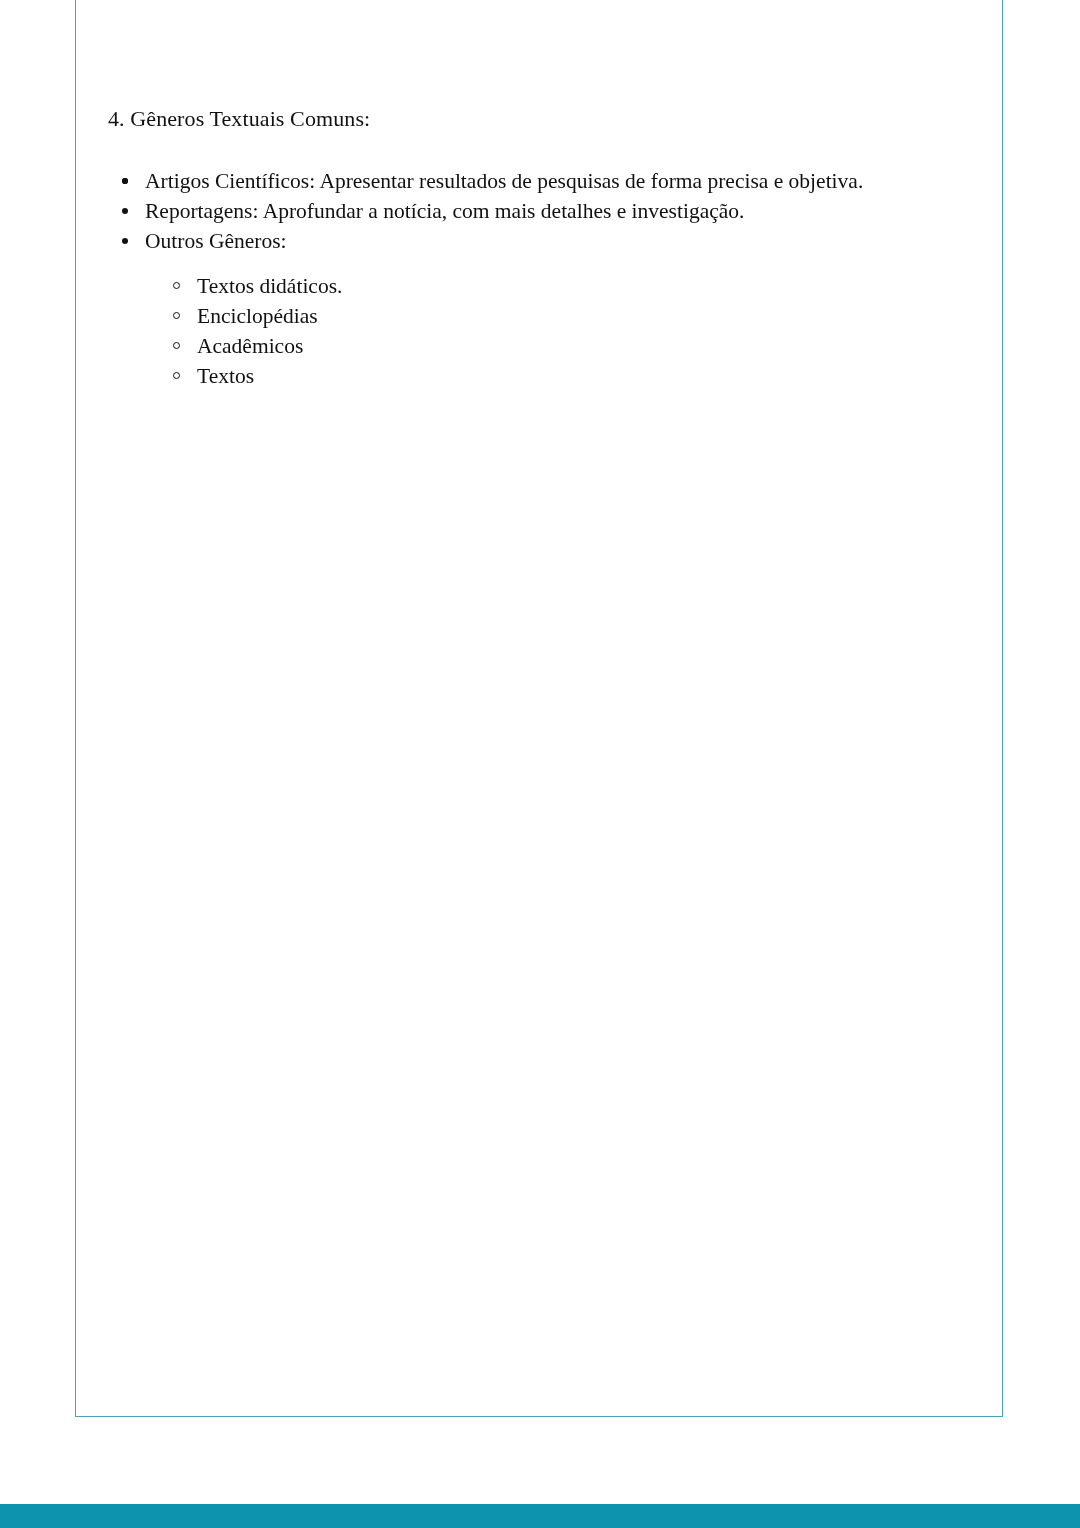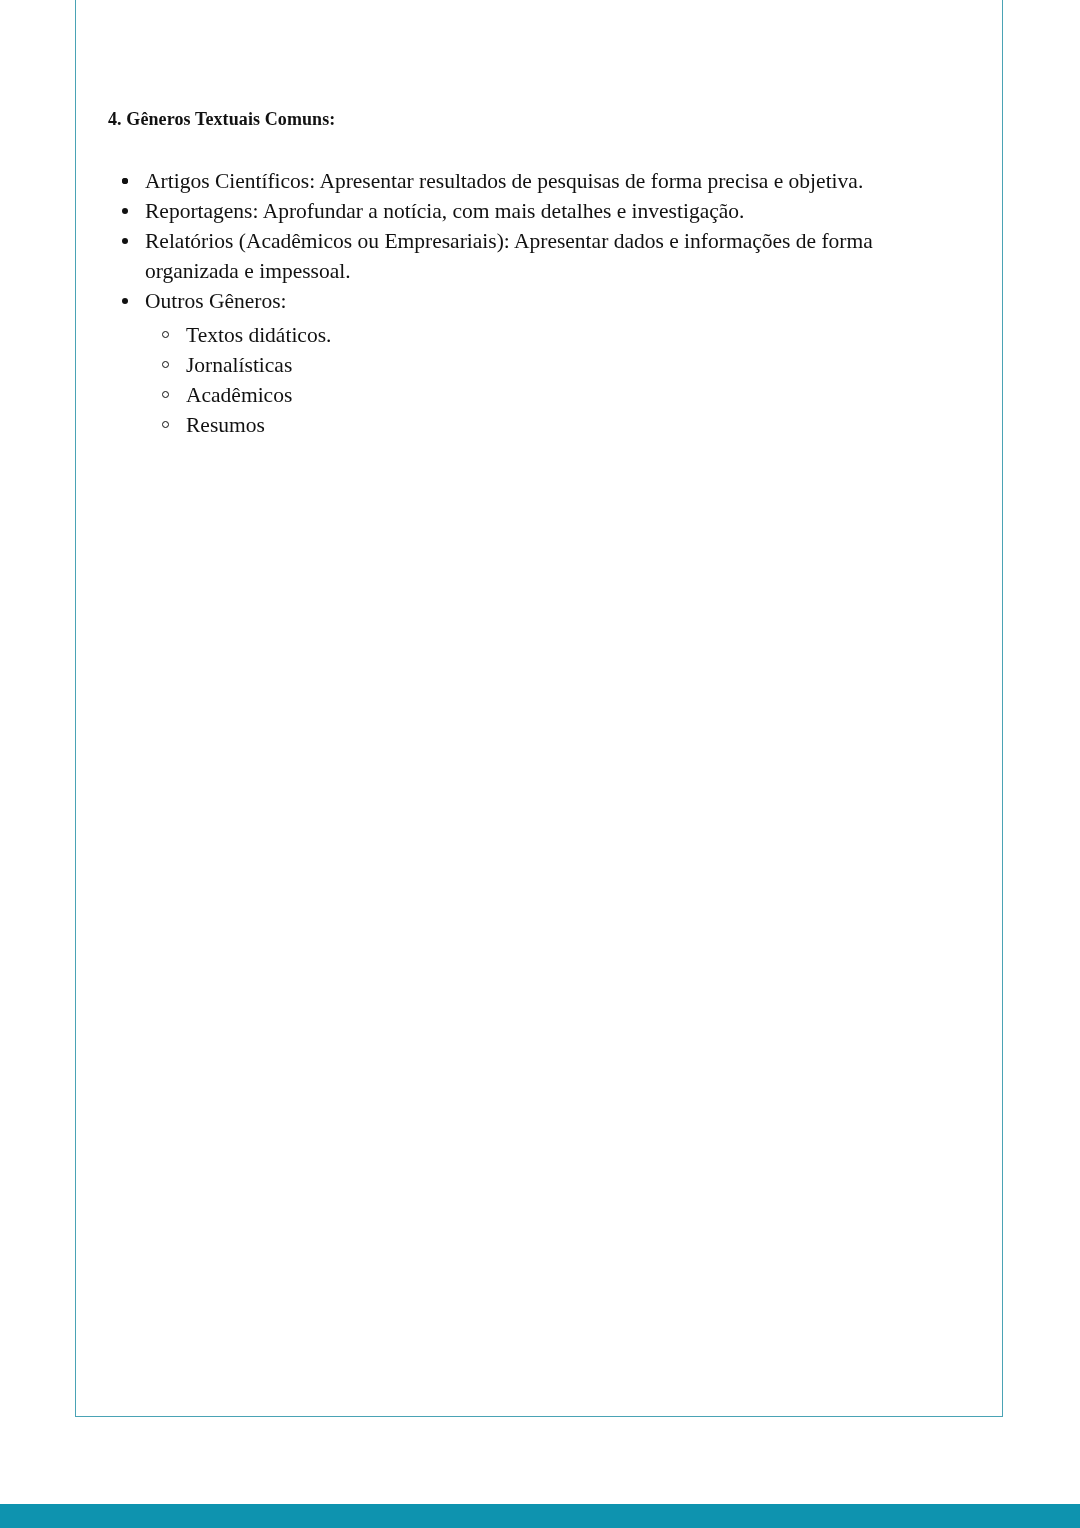--- a/index.html
+++ b/index.html
@@ -25,22 +25,22 @@
       border-top: none;
       box-sizing: border-box;
     }
     .content {
       position: absolute;
       left: 108px;
       top: 104px;
       width: 820px;
     }
     .section-heading {
-      font-weight: bold;
-      font-size: 18px;
+      font-weight: normal;
+      font-size: 22px;
       line-height: 30px;
       margin: 0 0 32px 0;
       letter-spacing: 0.1px;
     }
     ul.main-list {
       list-style: none;
       margin: 0;
       padding: 0 0 0 37px;
     }
     ul.main-list > li {
@@ -52,21 +52,21 @@
       position: absolute;
       left: -23px;
       top: 12px;
       width: 6px;
       height: 6px;
       border-radius: 50%;
       background: #111111;
     }
     ul.sub-list {
       list-style: none;
-      margin: 4px;
+      margin: 15px;
       padding: 0 0 0 37px;
     }
     ul.sub-list > li {
       position: relative;
       font-size: 21.5px;
       line-height: 30px;
     }
     ul.sub-list > li > .bullet {
       position: absolute;
       left: -24px;
@@ -101,40 +101,36 @@
     <li>
       <span class="bullet"></span>
       <span>Artigos Científicos: Apresentar resultados de pesquisas de forma precisa e objetiva.</span>
     </li>
     <li>
       <span class="bullet"></span>
       <span>Reportagens: Aprofundar a notícia, com mais detalhes e investigação.</span>
     </li>
     <li>
       <span class="bullet"></span>
-      <span>Relatórios (Acadêmicos ou Empresariais): Apresentar dados e informações de forma organizada e impessoal.</span>
-    </li>
-    <li>
-      <span class="bullet"></span>
       <span>Outros Gêneros:</span>
       <ul class="sub-list">
         <li>
           <span class="bullet"></span>
           <span>Textos didáticos.</span>
         </li>
         <li>
           <span class="bullet"></span>
-          <span>Jornalísticas</span>
+          <span>Enciclopédias</span>
         </li>
         <li>
           <span class="bullet"></span>
           <span>Acadêmicos</span>
         </li>
         <li>
           <span class="bullet"></span>
-          <span>Resumos</span>
+          <span>Textos</span>
         </li>
       </ul>
     </li>
   </ul>
 </div>
 
 <div class="bottom-bar"></div>
 
 </body></html>

